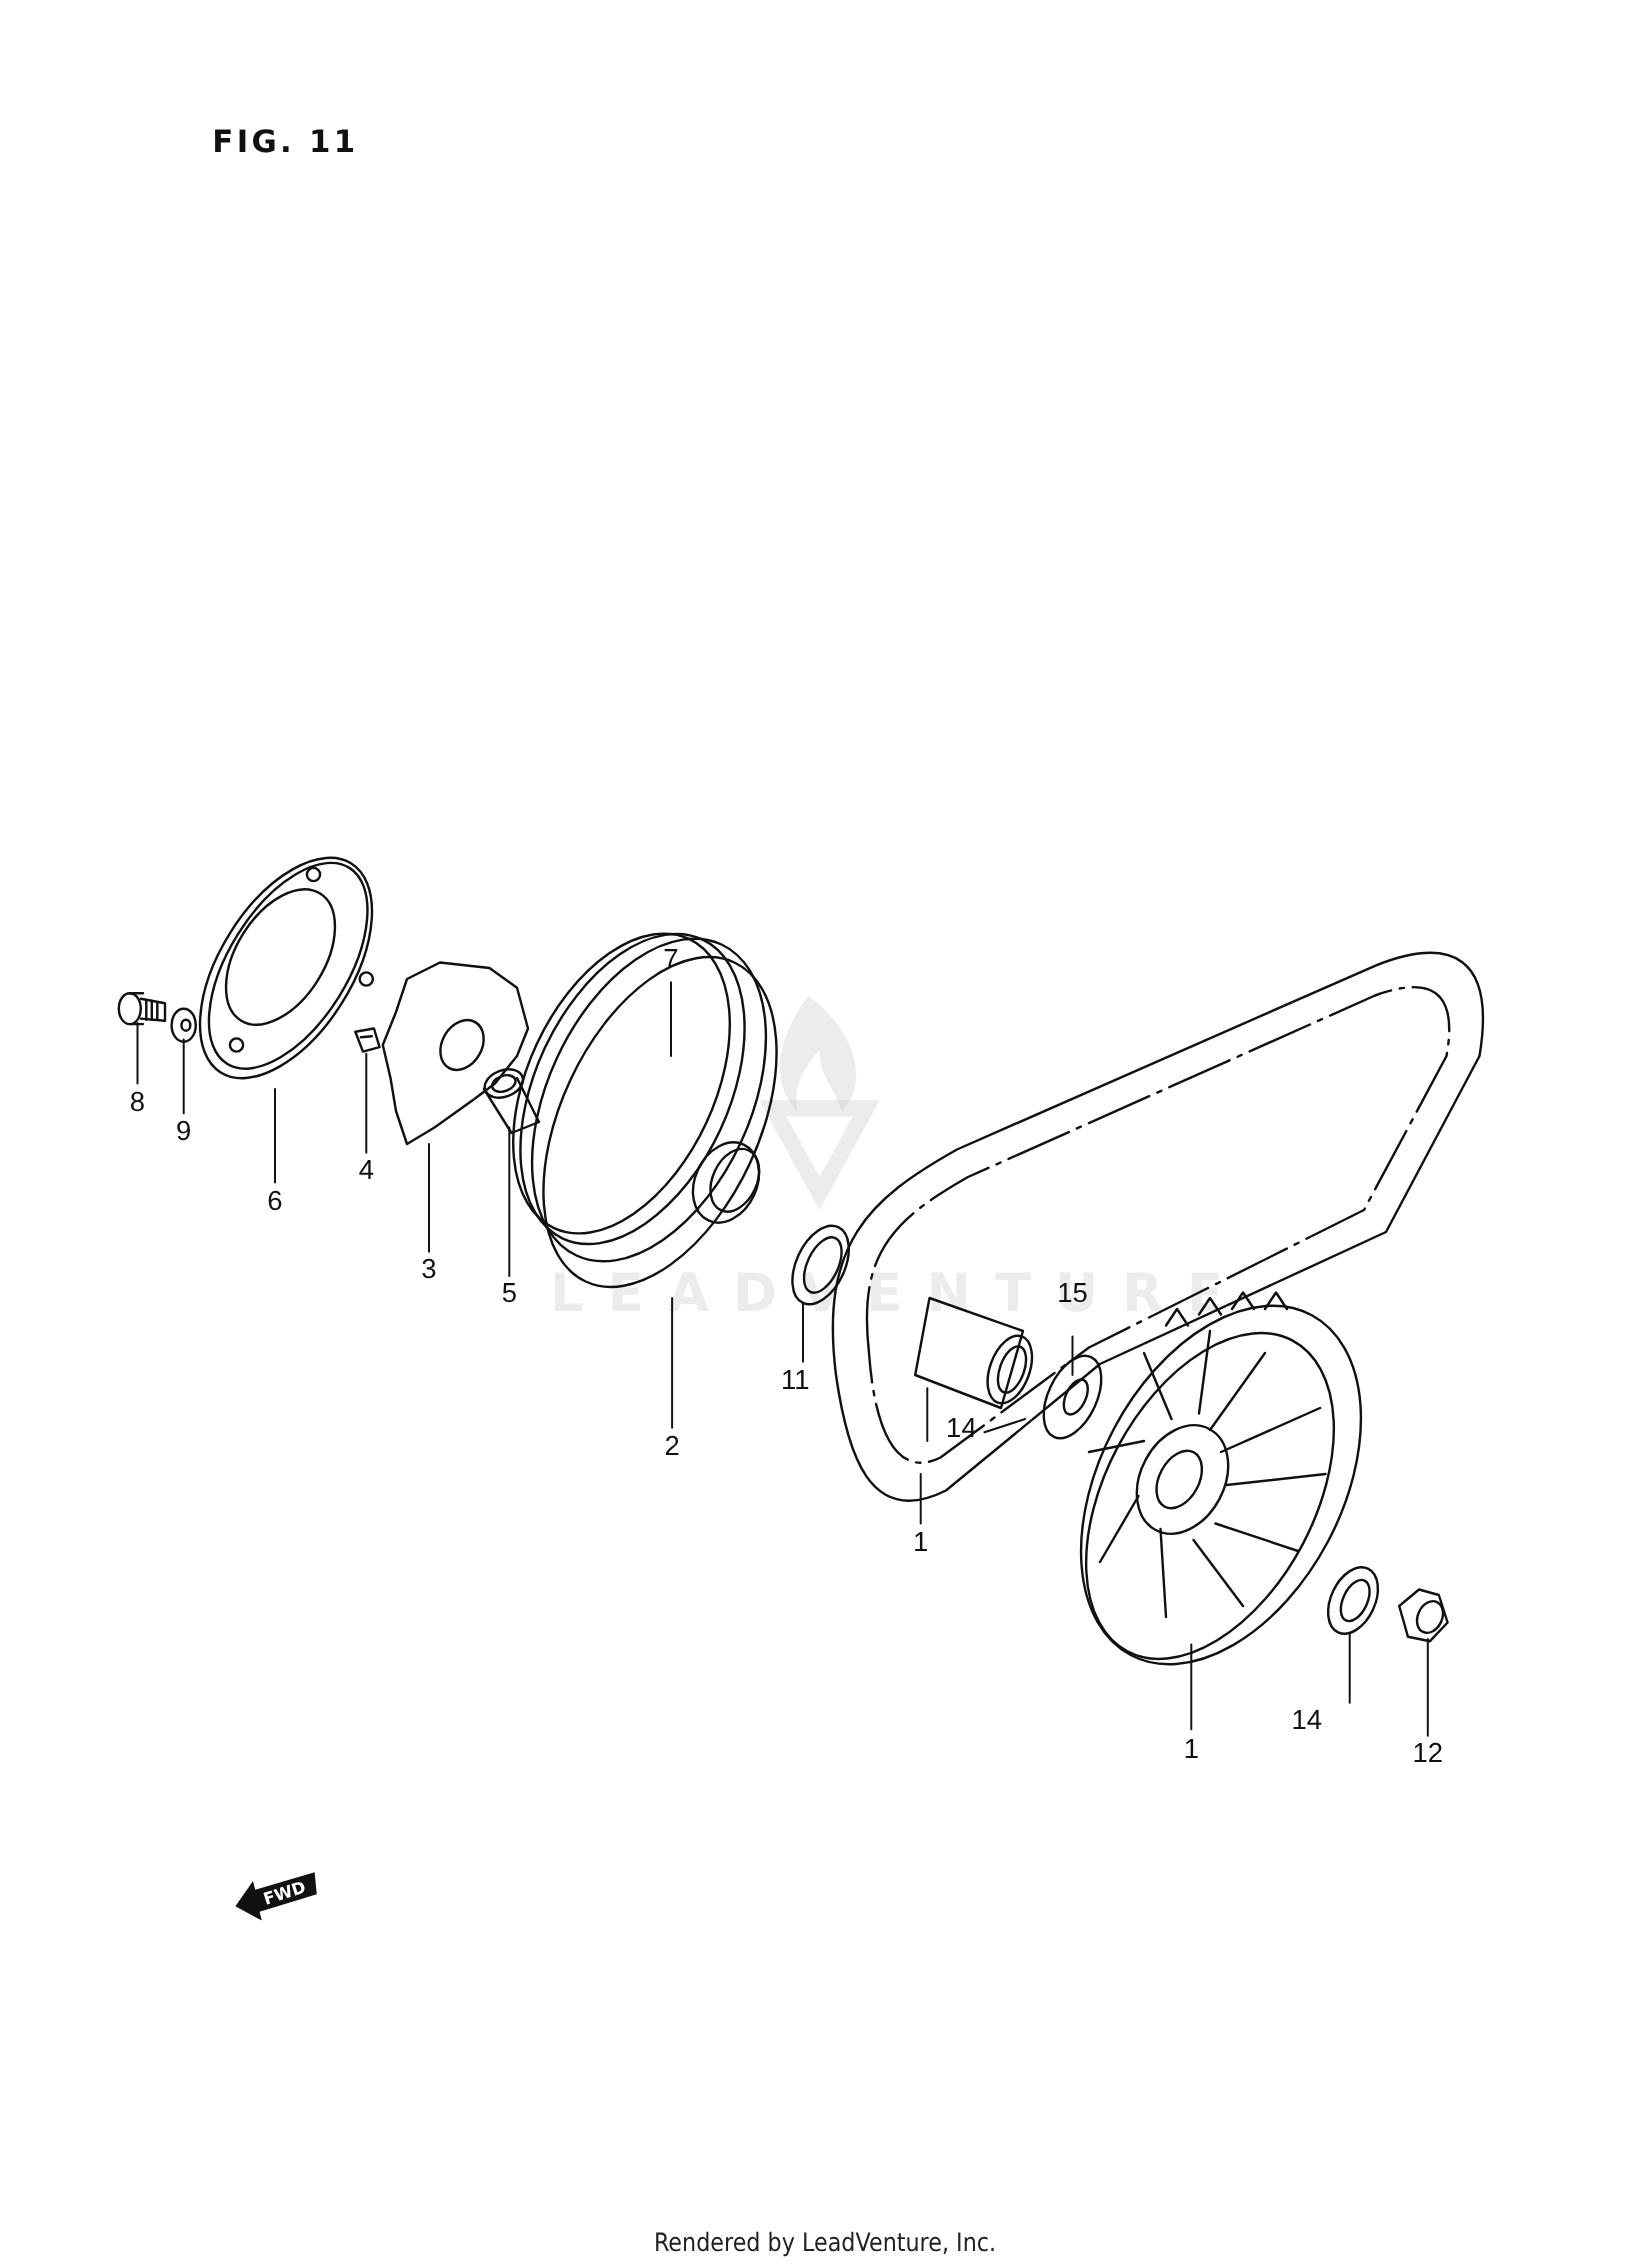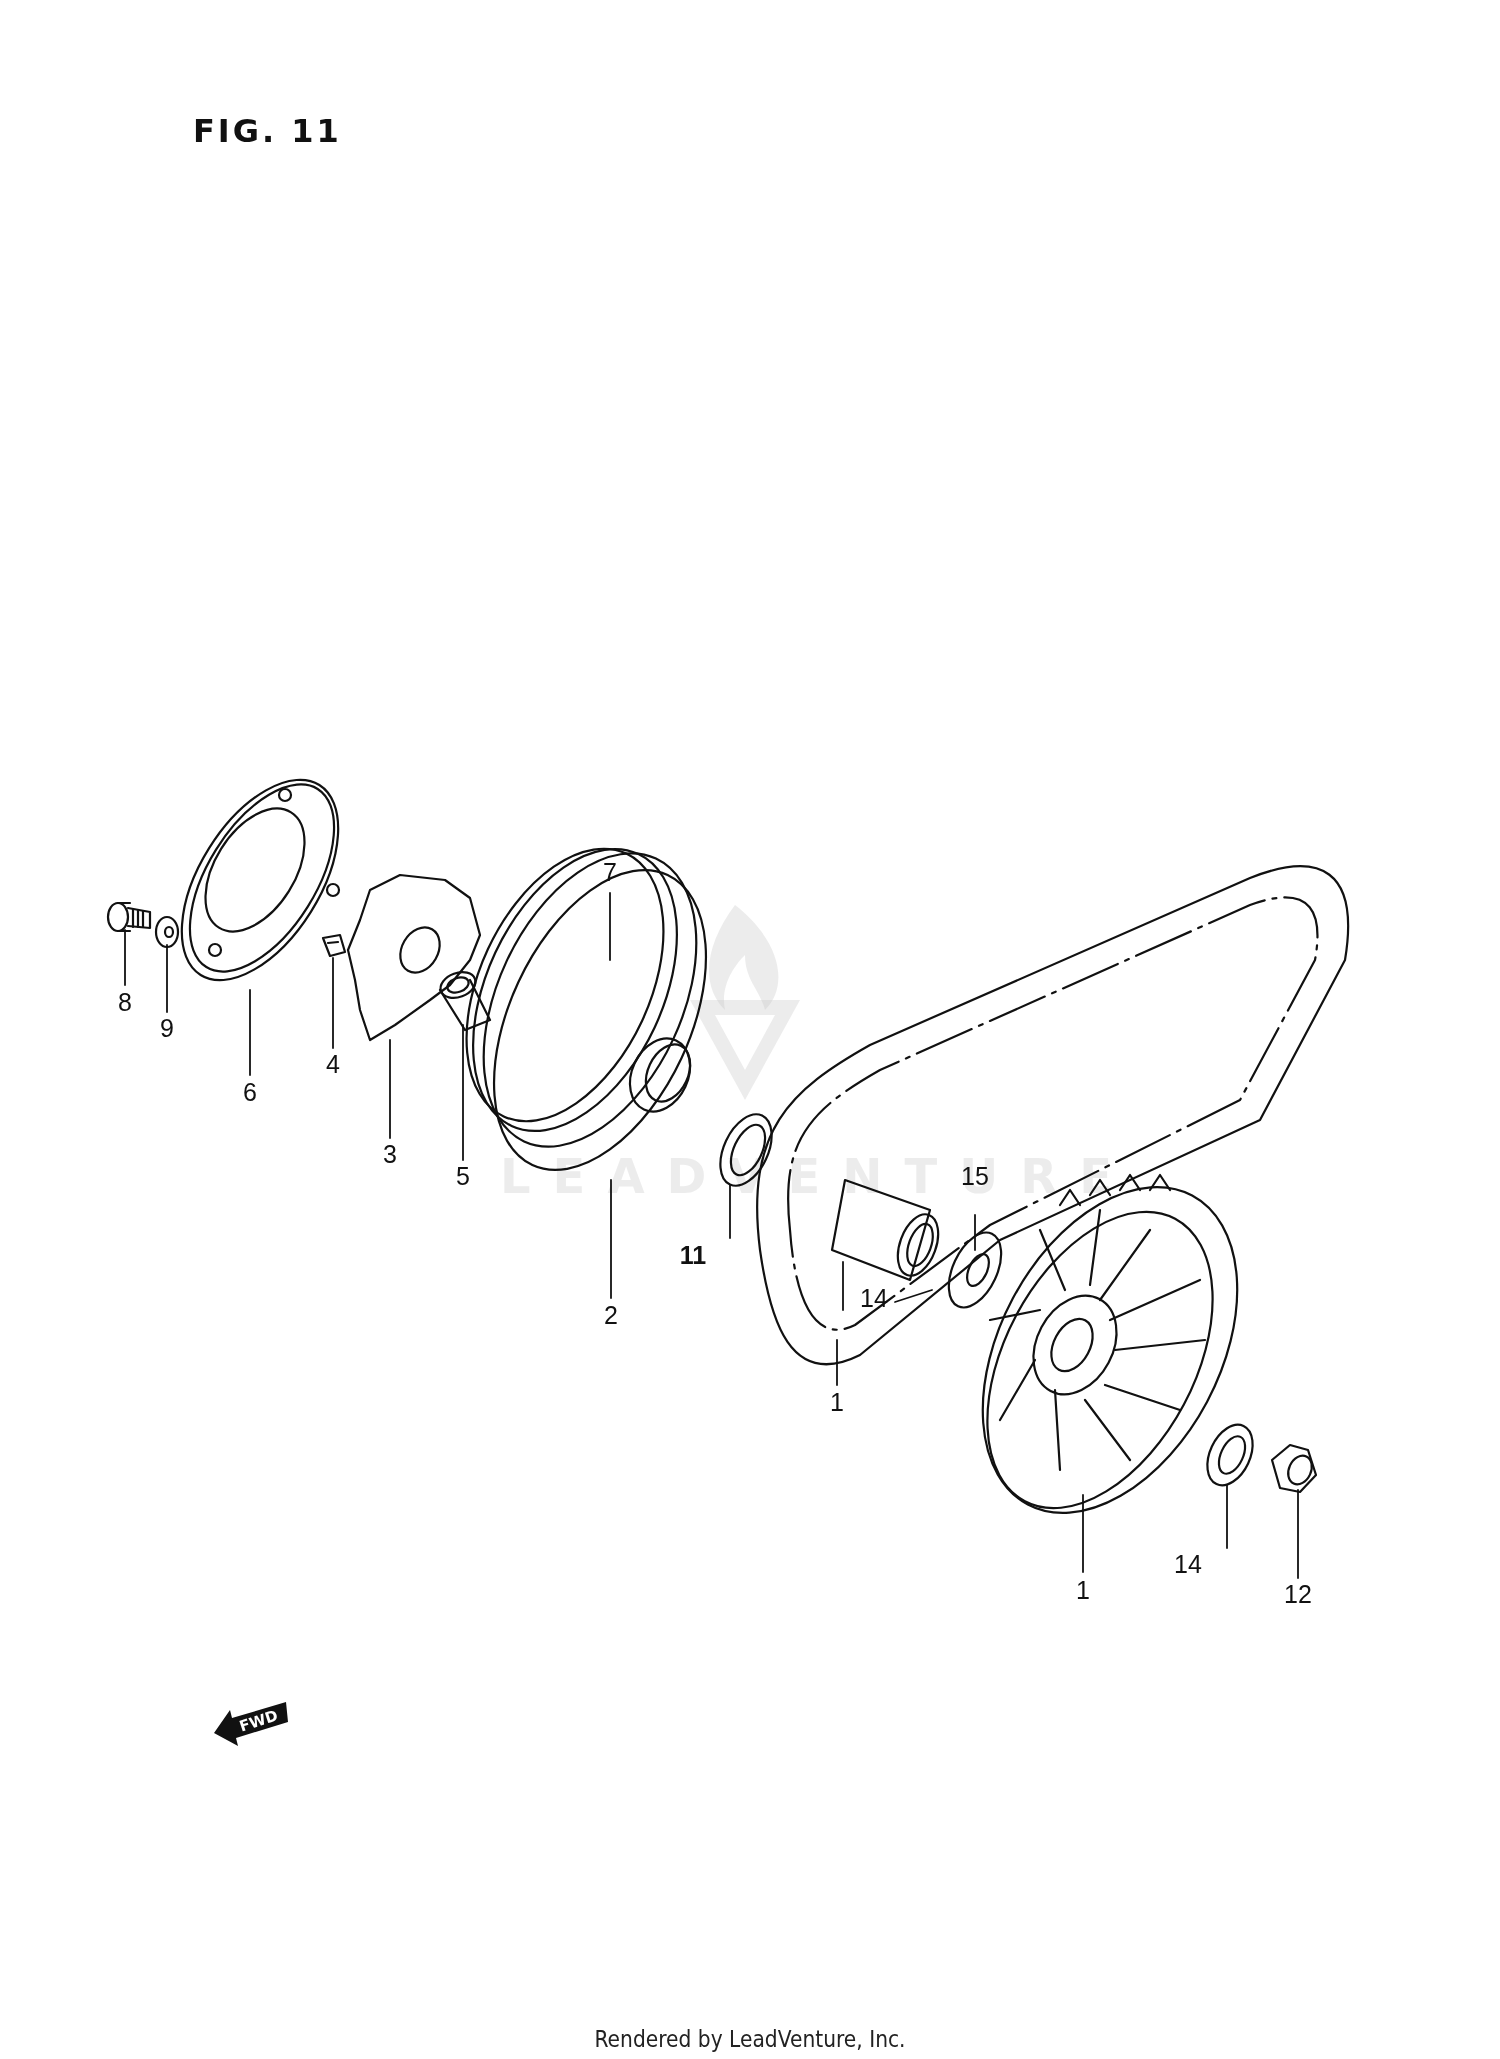--- a/index.html
+++ b/index.html
@@ -1,17 +1,17 @@
 <!DOCTYPE html>
 <html><head>
 <meta charset="utf-8">
 <style>
   html,body{margin:0;padding:0;background:#ffffff;}
   body{width:1500px;height:2059px;position:relative;overflow:hidden;font-family:"Liberation Sans",sans-serif;color:#111;}
-  .fig-title{position:absolute;left:193px;top:112px;font-family:"DejaVu Sans",sans-serif;font-weight:bold;font-size:32px;letter-spacing:3px;color:#111;}
+  .fig-title{position:absolute;left:193px;top:112px;font-family:"DejaVu Sans",sans-serif;font-weight:bold;font-size:28px;letter-spacing:3px;color:#111;}
   svg.diagram{position:absolute;left:0;top:0;}
   .callout{position:absolute;font-family:"Liberation Sans",sans-serif;font-size:25px;color:#111;transform:translateX(-50%);line-height:1;}
   .footer{position:absolute;left:0;width:1500px;top:2026px;text-align:center;font-family:"DejaVu Sans",sans-serif;font-size:23px;color:#222;transform:scaleX(0.88);}
   .watermark{position:absolute;left:500px;top:1148px;width:540px;text-align:center;font-family:"DejaVu Sans",sans-serif;font-weight:bold;font-size:48px;letter-spacing:22px;color:rgba(200,200,200,0.35);}
   .fwd{position:absolute;left:212px;top:1700px;}
 </style>
 </head>
 <body>
 
 <div class="fig-title">FIG. 11</div>
@@ -132,21 +132,21 @@
 </svg>
 
 <div class="callout" style="left:610px;top:860px;">7</div>
 <div class="callout" style="left:125px;top:990px;">8</div>
 <div class="callout" style="left:167px;top:1016px;">9</div>
 <div class="callout" style="left:250px;top:1080px;">6</div>
 <div class="callout" style="left:333px;top:1052px;">4</div>
 <div class="callout" style="left:390px;top:1142px;">3</div>
 <div class="callout" style="left:463px;top:1164px;">5</div>
 <div class="callout" style="left:611px;top:1303px;">2</div>
-<div class="callout" style="left:693px;top:1243px;font-weight:bold;">11</div>
+<div class="callout" style="left:723px;top:1243px;">11</div>
 <div class="callout" style="left:975px;top:1164px;">15</div>
 <div class="callout" style="left:874px;top:1286px;">14</div>
 <div class="callout" style="left:837px;top:1390px;">1</div>
 <div class="callout" style="left:1083px;top:1578px;">1</div>
 <div class="callout" style="left:1188px;top:1552px;">14</div>
 <div class="callout" style="left:1298px;top:1582px;">12</div>
 
 <div class="fwd">
   <svg width="80" height="55" viewBox="0 0 80 55">
     <path d="M2 33 L18 10 L20 18 L74 2 L76 22 L24 38 L26 46 Z" fill="#111"></path>

